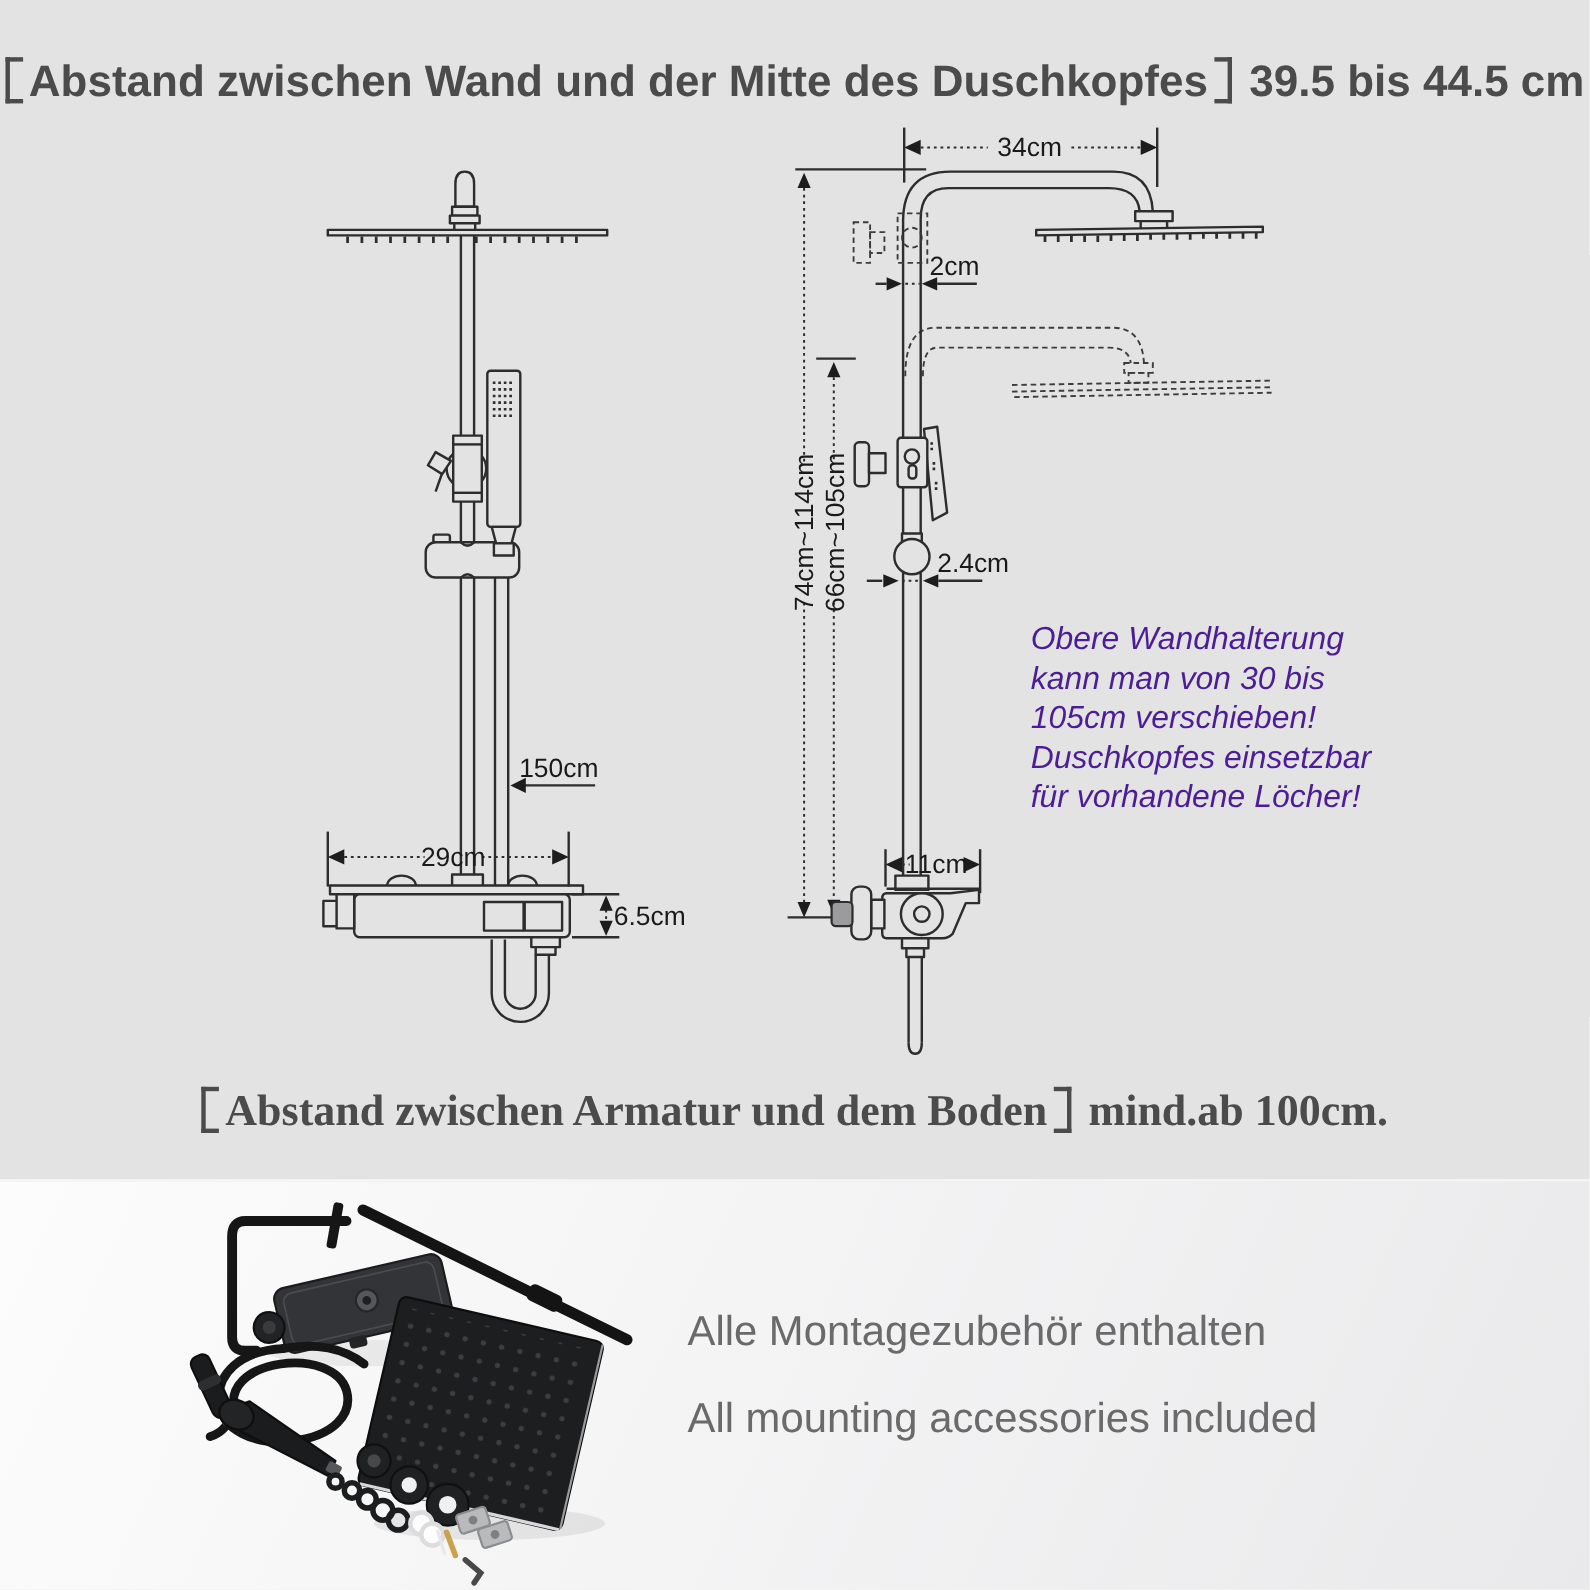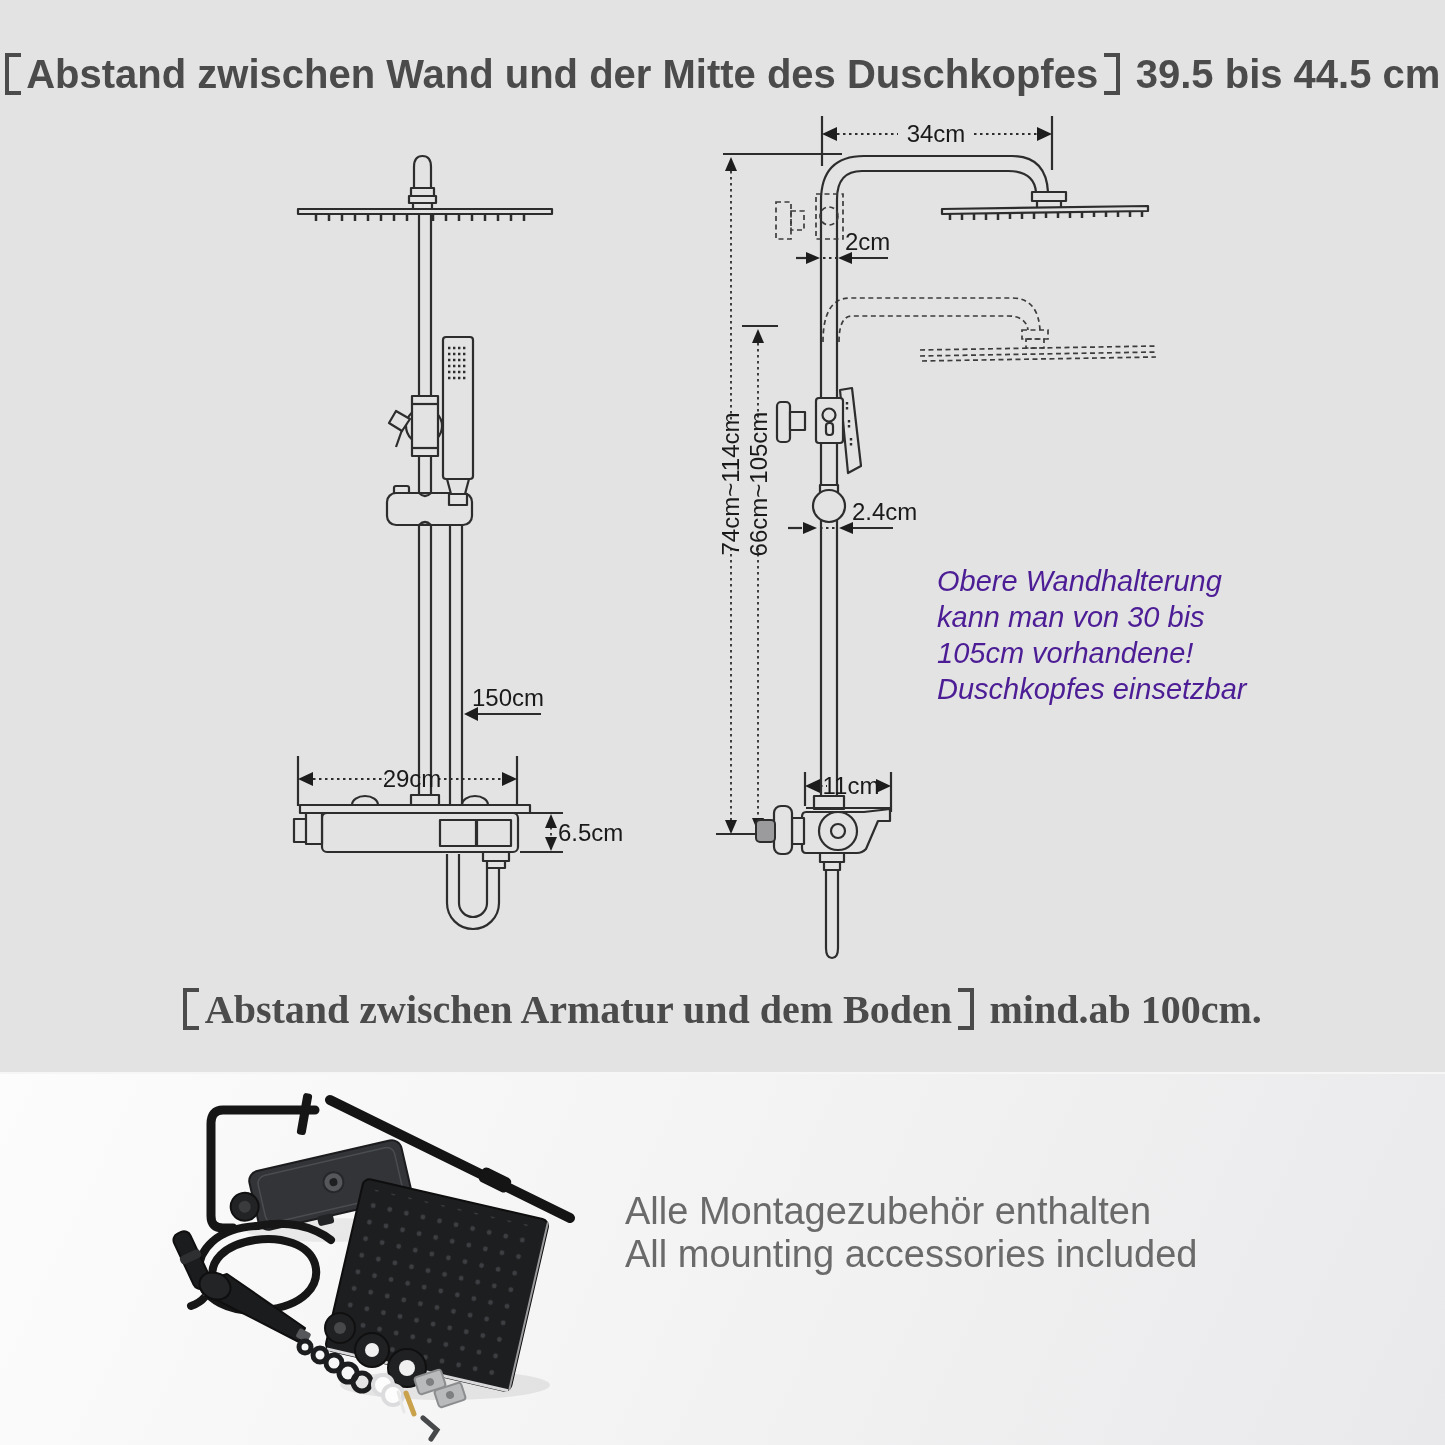--- a/index.html
+++ b/index.html
@@ -28,21 +28,21 @@
   .diagram{position:absolute;left:0;top:0;}
   .note{
     position:absolute;left:937px;top:563px;width:330px;
     font-style:italic;font-size:29px;line-height:36px;color:#4c1d95;
   }
   .photo{position:absolute;left:105px;top:6px;}
   .footer-text{
     position:absolute;left:625px;top:116px;width:770px;text-align:left;
     color:#6a6a6a;font-size:38px;white-space:nowrap;
   }
-  .ft-en{}
+  .ft-en{margin-top:36px;}
   
   .ln{fill:none;stroke:#2d2d2d;stroke-width:2.2;stroke-linejoin:round;}
   .shape{fill:#e3e3e4;stroke:#2d2d2d;stroke-width:2.2;stroke-linejoin:round;}
   .gray{fill:#9b9b9d;stroke:#2d2d2d;stroke-width:2;}
   .dot{fill:none;stroke:#2d2d2d;stroke-width:1.8;stroke-dasharray:2.5 3.5;}
   .dash{fill:none;stroke:#3c3c3c;stroke-width:1.7;stroke-dasharray:5 3.5;}
   .arr{fill:#1d1d1d;stroke:none;}
   .dim{font-family:"Liberation Sans",sans-serif;font-size:24px;fill:#1a1a1a;}
   .dots{fill:none;stroke:#2d2d2d;stroke-width:2.4;stroke-dasharray:2.4 2.6;}
   .thin{fill:none;stroke:#2d2d2d;stroke-width:2.5;}
@@ -266,22 +266,23 @@
           <path class="ln" d="M826,948 Q826,958 832,958 Q838,958 838,948"></path>
         </g>
       </g>
     </svg>
 
     <h1 class="heading h-top"><span class="lb open"></span><span>Abstand zwischen Wand und der Mitte des Duschkopfes</span><span class="lb close"></span><span class="h-value">39.5 bis 44.5 cm</span></h1>
 
     <div class="note">
       <div class="note-line">Obere Wandhalterung</div>
       <div class="note-line">kann man von 30 bis</div>
-      <div class="note-line">105cm vorhandene!</div>
+      <div class="note-line">105cm verschieben!</div>
       <div class="note-line">Duschkopfes einsetzbar</div>
+      <div class="note-line">für vorhandene Löcher!</div>
     </div>
 
     <h2 class="heading h-bottom"><span class="lb open"></span><span>Abstand zwischen Armatur und dem Boden</span><span class="lb close"></span><span class="h-value">mind.ab 100cm.</span></h2>
   </section>
 
   <section class="bottom-band">
 
     <svg class="photo" width="520" height="362" viewBox="0 0 520 362" xmlns="http://www.w3.org/2000/svg">
       <defs>
         <pattern id="headDots" width="17" height="17" patternUnits="userSpaceOnUse">

